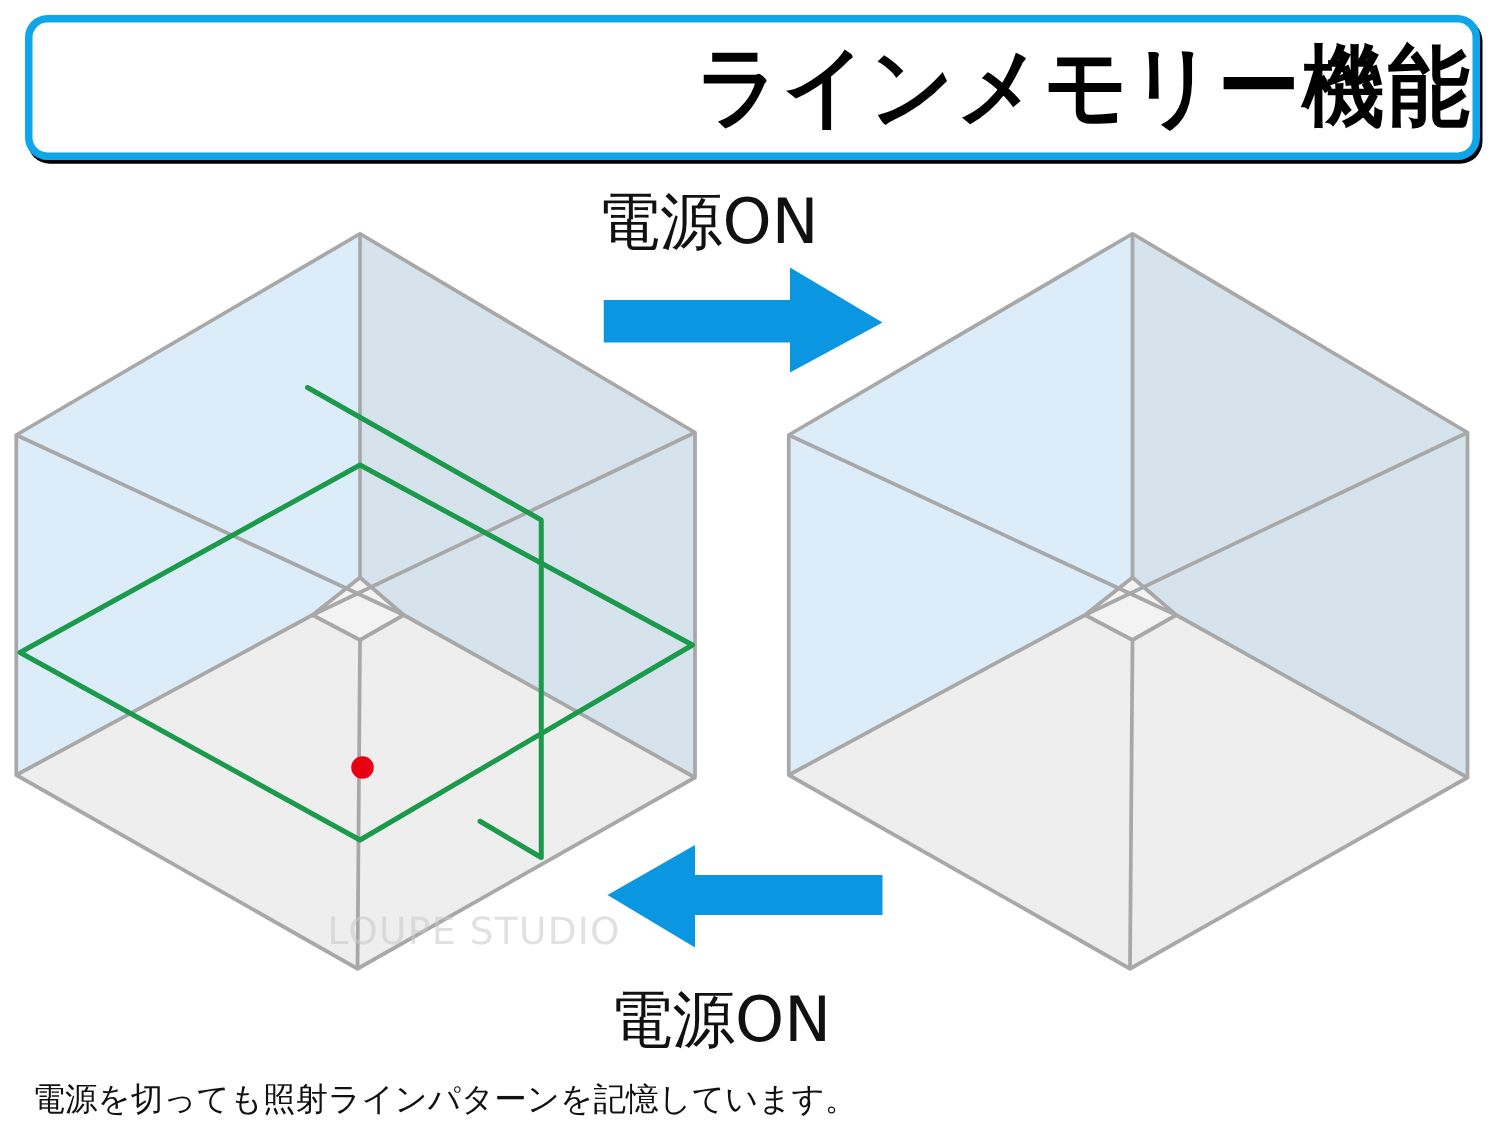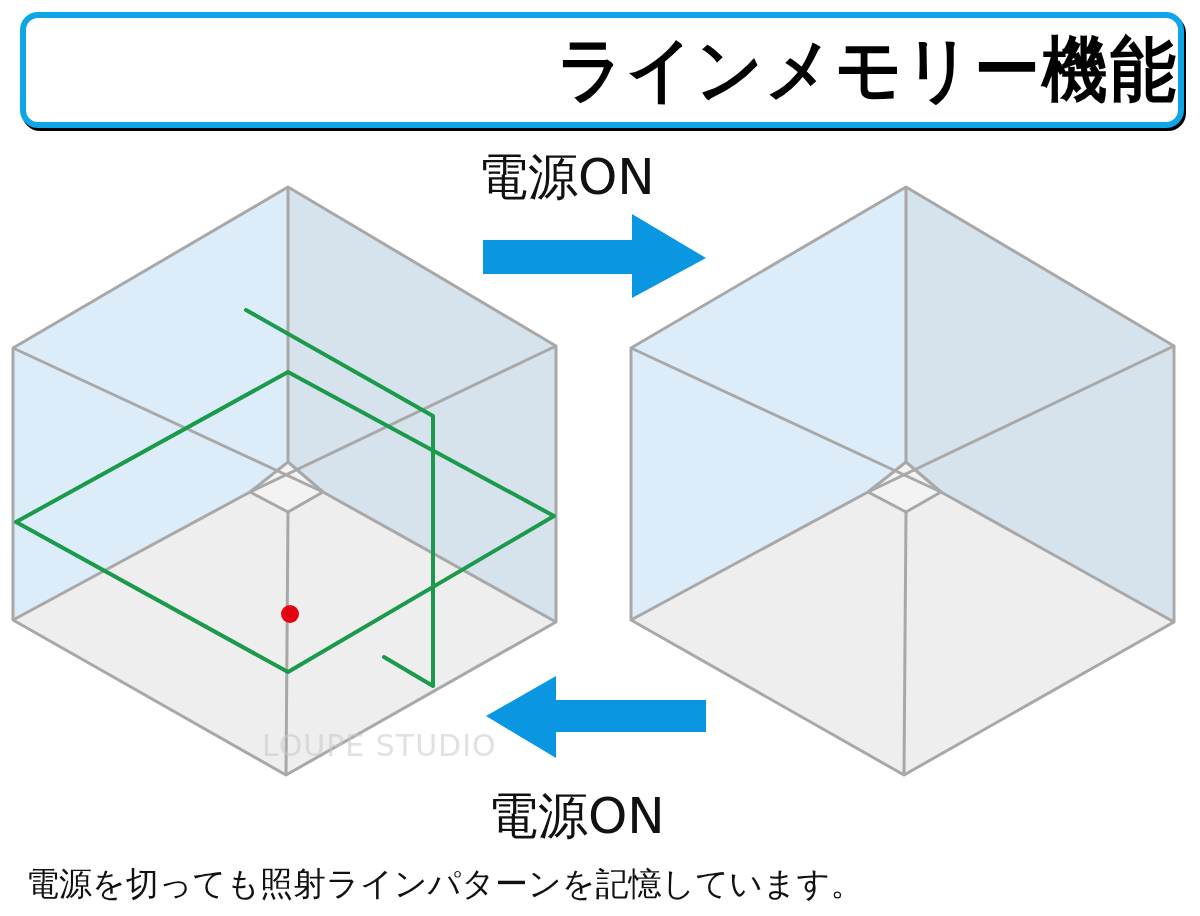--- a/index.html
+++ b/index.html
@@ -15,21 +15,21 @@
     color: #000; letter-spacing: 2px; transform: scaleY(1.08);
   }
   .diagram { position: absolute; left: 0; top: 0; width: 1200px; height: 916px; }
   .label {
     position: absolute; font-family: "DejaVu Sans", sans-serif; color: #111;
     font-size: 50px; line-height: 1; white-space: nowrap;
   }
   .label-off { left: 478px; top: 152px; }
   .label-on { left: 488px; top: 770px; margin-top: 21px; }
   .caption {
-    position: absolute; left: 26px; top: 862px; font-size: 33px; color: #111;
+    position: absolute; left: 26px; top: 862px; font-size: 26px; color: #111;
     font-family: "DejaVu Sans", sans-serif; white-space: nowrap;
   }
   .watermark {
     position: absolute; left: 262px; top: 728px; font-size: 30px; color: rgba(200,200,200,0.55);
     font-family: "DejaVu Sans", sans-serif; letter-spacing: 1px; white-space: nowrap;
   }
 </style>
 </head>
 <body>
 

